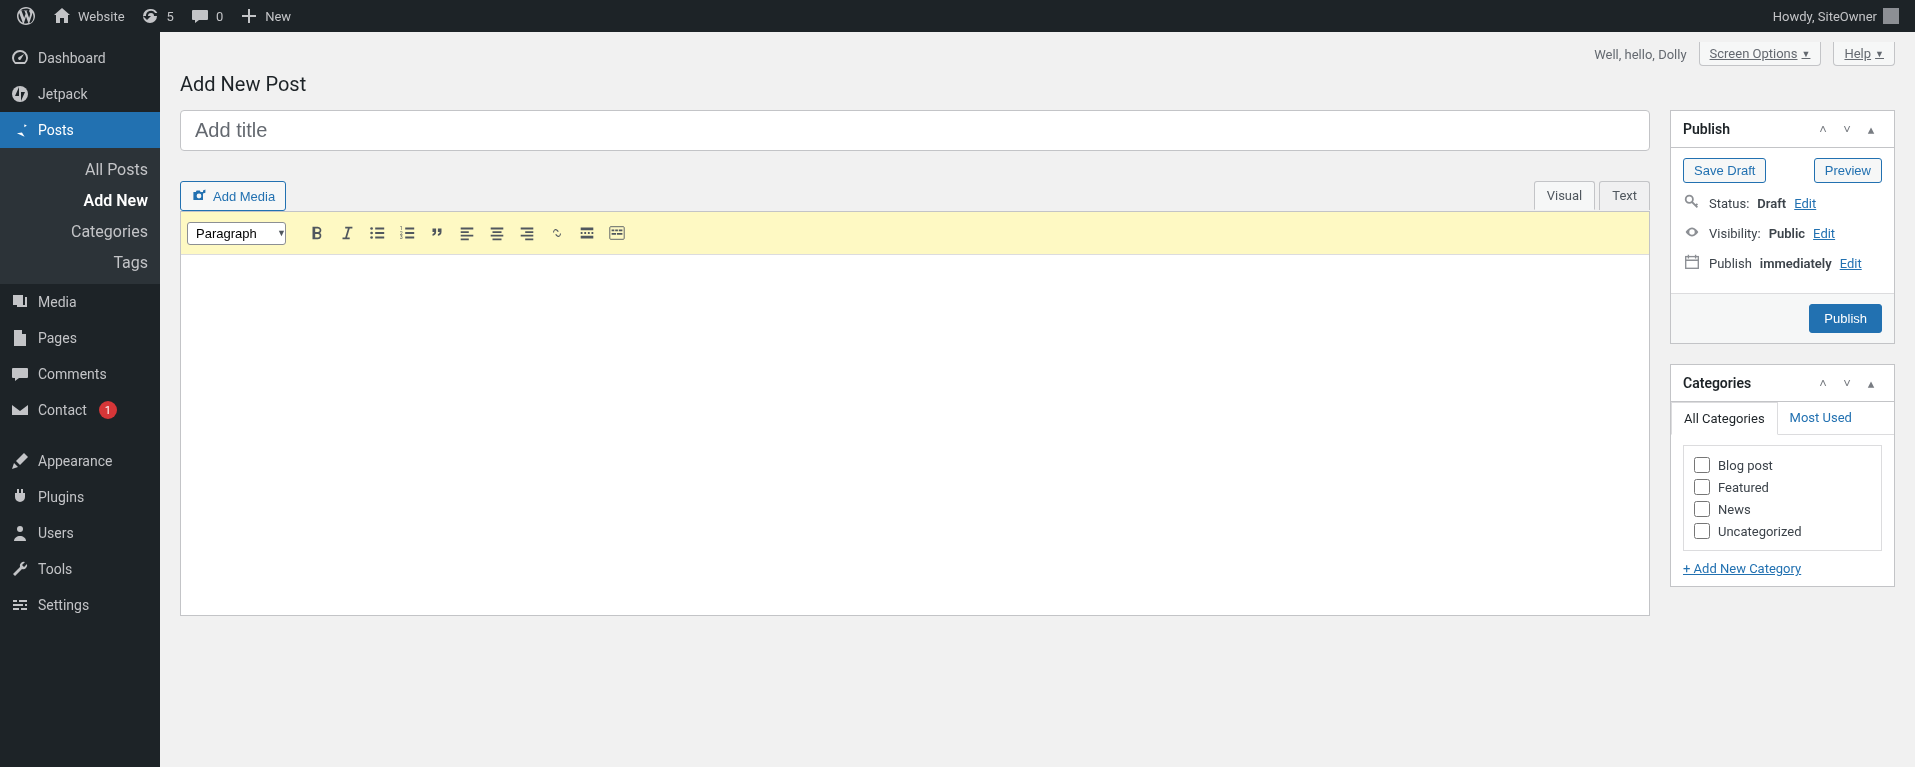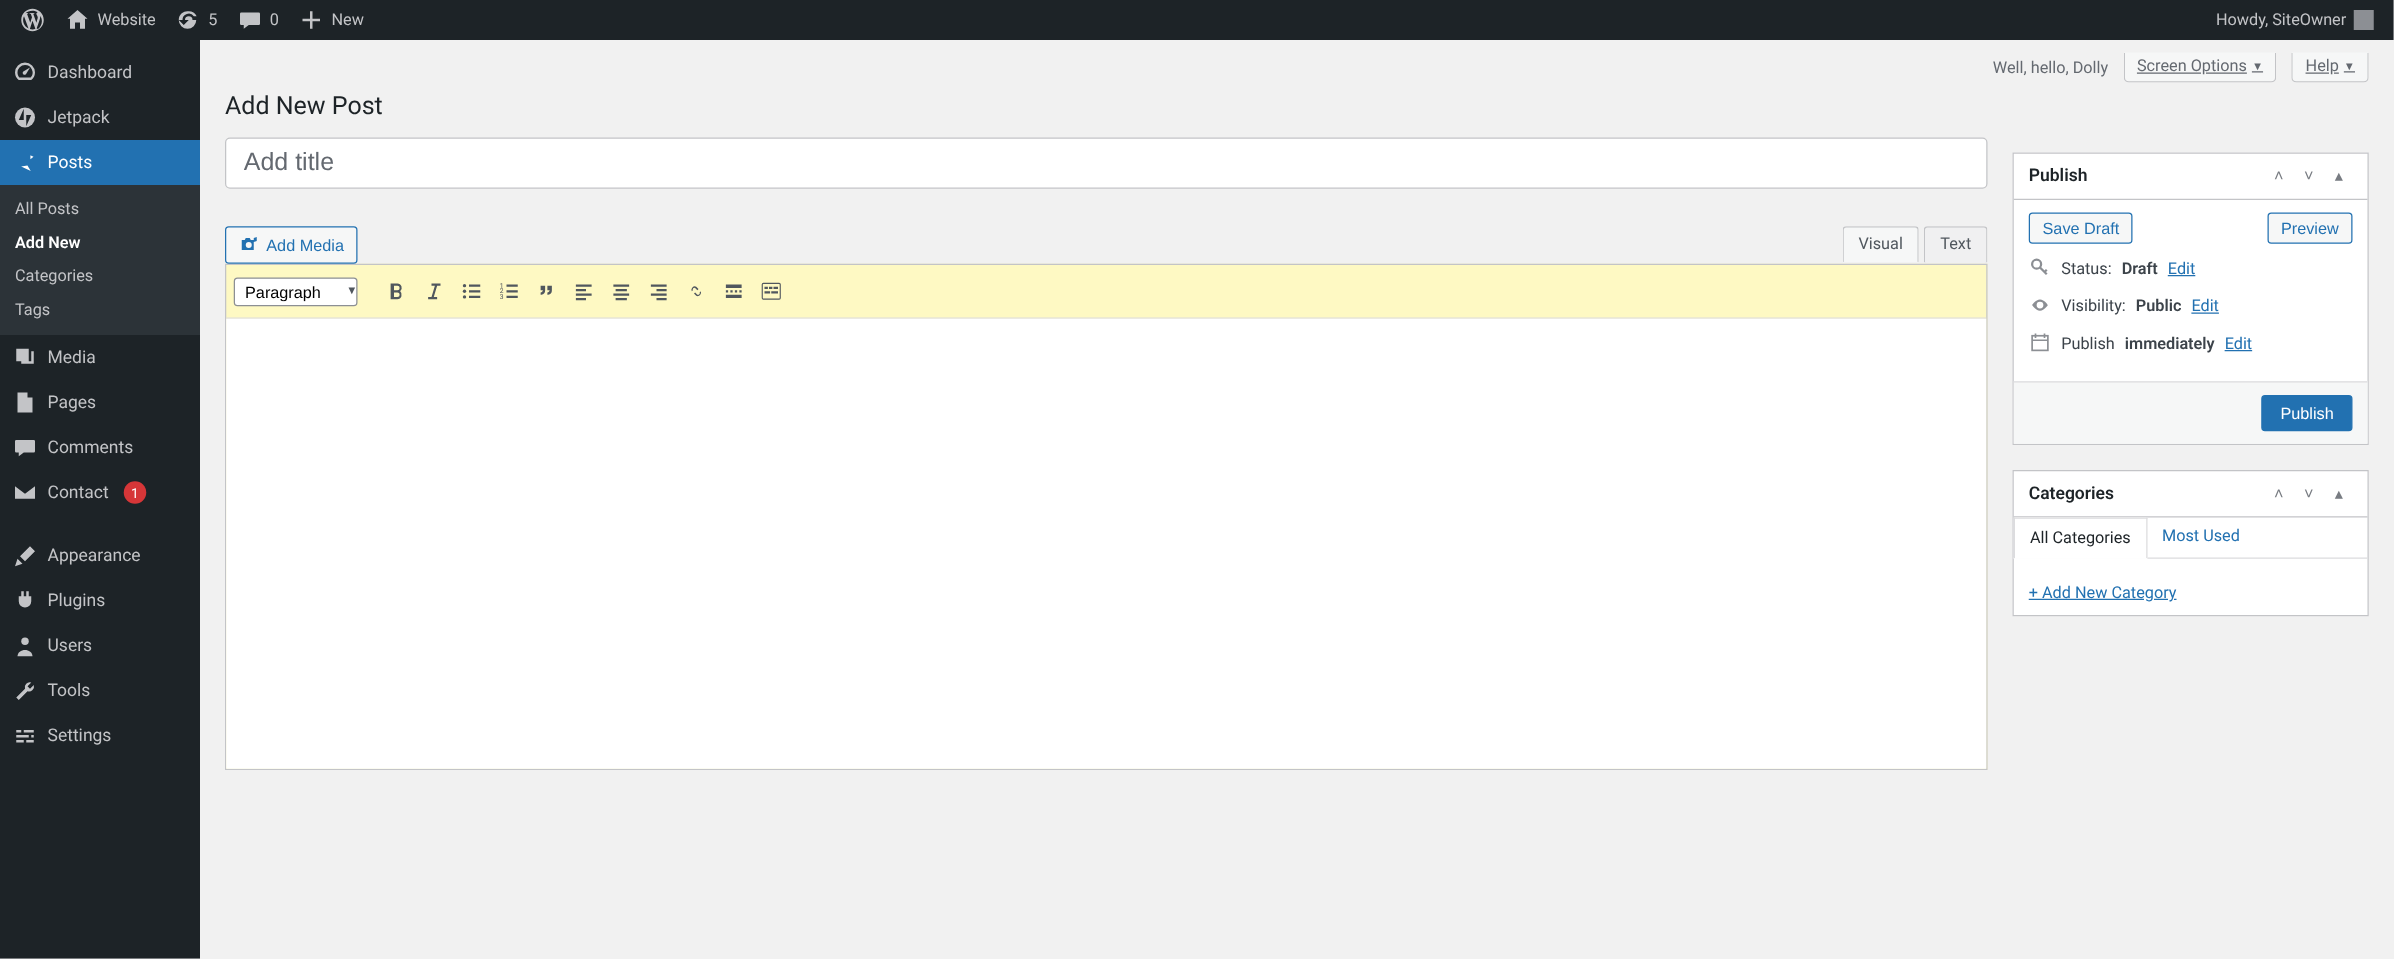--- a/index.html
+++ b/index.html
@@ -14,34 +14,34 @@
 .avatar { width: 16px; height: 16px; background: #8c8f94; display: inline-block; }
 
 
 .wrap { display: flex; min-height: calc(100vh - 32px); }
 .sidebar { width: 160px; background: #1d2327; color: #c3c4c7; flex-shrink: 0; padding-top: 8px; }
 .menu-item { display: flex; align-items: center; gap: 8px; padding: 8px 10px; color: #c3c4c7; font-size: 14px; cursor: pointer; position: relative; }
 .menu-item.current { background: #2271b1; color: #fff; }
 .menu-item.current::after { content: ""; position: absolute; right: -8px; top: 50%; transform: translateY(-50%); border: 8px solid transparent; border-right-color: #f1f1f1; }
 .menu-icon { width: 20px; height: 20px; display: inline-flex; align-items: center; justify-content: center; fill: currentColor; }
 .submenu { background: #2c3338; padding: 6px 0; }
-.submenu-item { padding: 6px 12px; font-size: 13px; color: #c3c4c7; cursor: pointer; }
+.submenu-item { padding: 6px 12px; font-size: 16px; color: #c3c4c7; cursor: pointer; text-align: right; }
 .submenu-item.current { color: #fff; font-weight: 600; }
 .menu-sep { height: 15px; }
 .badge { background: #d63638; color: #fff; border-radius: 9px; min-width: 18px; height: 18px; display: inline-flex; align-items: center; justify-content: center; font-size: 11px; padding: 0 5px; margin-left: 4px; }
 
 
 .main { flex: 1; padding: 10px 20px 20px; position: relative; overflow: auto; }
 .topright { display: flex; align-items: center; gap: 12px; justify-content: flex-end; margin-bottom: 6px; }
 .top-tab { background: #f6f7f7; border: 1px solid #c3c4c7; border-top: none; padding: 4px 10px; font-size: 13px; cursor: pointer; border-radius: 0 0 4px 4px; display: inline-flex; align-items: center; gap: 4px; color: #646970; text-decoration: underline; }
 .dolly { color: #646970; font-size: 13px; }
 .h1 { font-size: 20px; font-weight: 400; color: #1d2327; margin: 0 0 14px; }
 .content-cols { display: flex; gap: 20px; align-items: flex-start; }
 .col-main { flex: 1; min-width: 0; }
-.col-side { width: 285px; flex-shrink: 0; margin-top: 12px; }
+.col-side { width: 225px; flex-shrink: 0; }
 
 .title-input { width: 100%; background: #fff; border: 1px solid #c3c4c7; border-radius: 4px; padding: 8px 14px; font-size: 20px; color: #1d2327; outline: none; }
 .title-input::placeholder { color: #646970; }
 
 .editor-bar { display: flex; align-items: flex-start; justify-content: space-between; margin-top: 30px; }
 .btn-outline { background: #f6f7f7; border: 1px solid #2271b1; color: #2271b1; padding: 6px 10px; border-radius: 3px; font-size: 13px; cursor: pointer; display: inline-flex; align-items: center; gap: 6px; }
 .editor-tabs { display: flex; gap: 4px; }
 .etab { background: #f0f0f1; border: 1px solid #c3c4c7; border-bottom: none; padding: 6px 12px; font-size: 13px; color: #50575e; cursor: pointer; border-radius: 3px 3px 0 0; }
 .etab.active { background: #f6f7f7; border-bottom: 1px solid #f6f7f7; position: relative; z-index: 2; }
 .toolbar-wrap { background: #fef9c3; border: 1px solid #c3c4c7; border-radius: 0; }
@@ -411,19 +411,37 @@
               <span>˄</span>
               <span>˅</span>
               <span>▴</span>
             </div>
           </div>
           <div class="metabox-body">
             <div class="cat-tabs">
               <div class="cat-tab active">All Categories</div>
               <div class="cat-tab">Most Used</div>
             </div>
+            <div class="cat-list">
+              <label class="cat-item">
+                <input type="checkbox" style="">
+                <span>Blog post</span>
+              </label>
+              <label class="cat-item">
+                <input type="checkbox" style="">
+                <span>Featured</span>
+              </label>
+              <label class="cat-item">
+                <input type="checkbox" style="">
+                <span>News</span>
+              </label>
+              <label class="cat-item">
+                <input type="checkbox" style="">
+                <span>Uncategorized</span>
+              </label>
+            </div>
             <a class="add-cat">+ Add New Category</a>
           </div>
         </div>
       </div>
     </div>
   </div>
 </div>
 
 </body></html>

